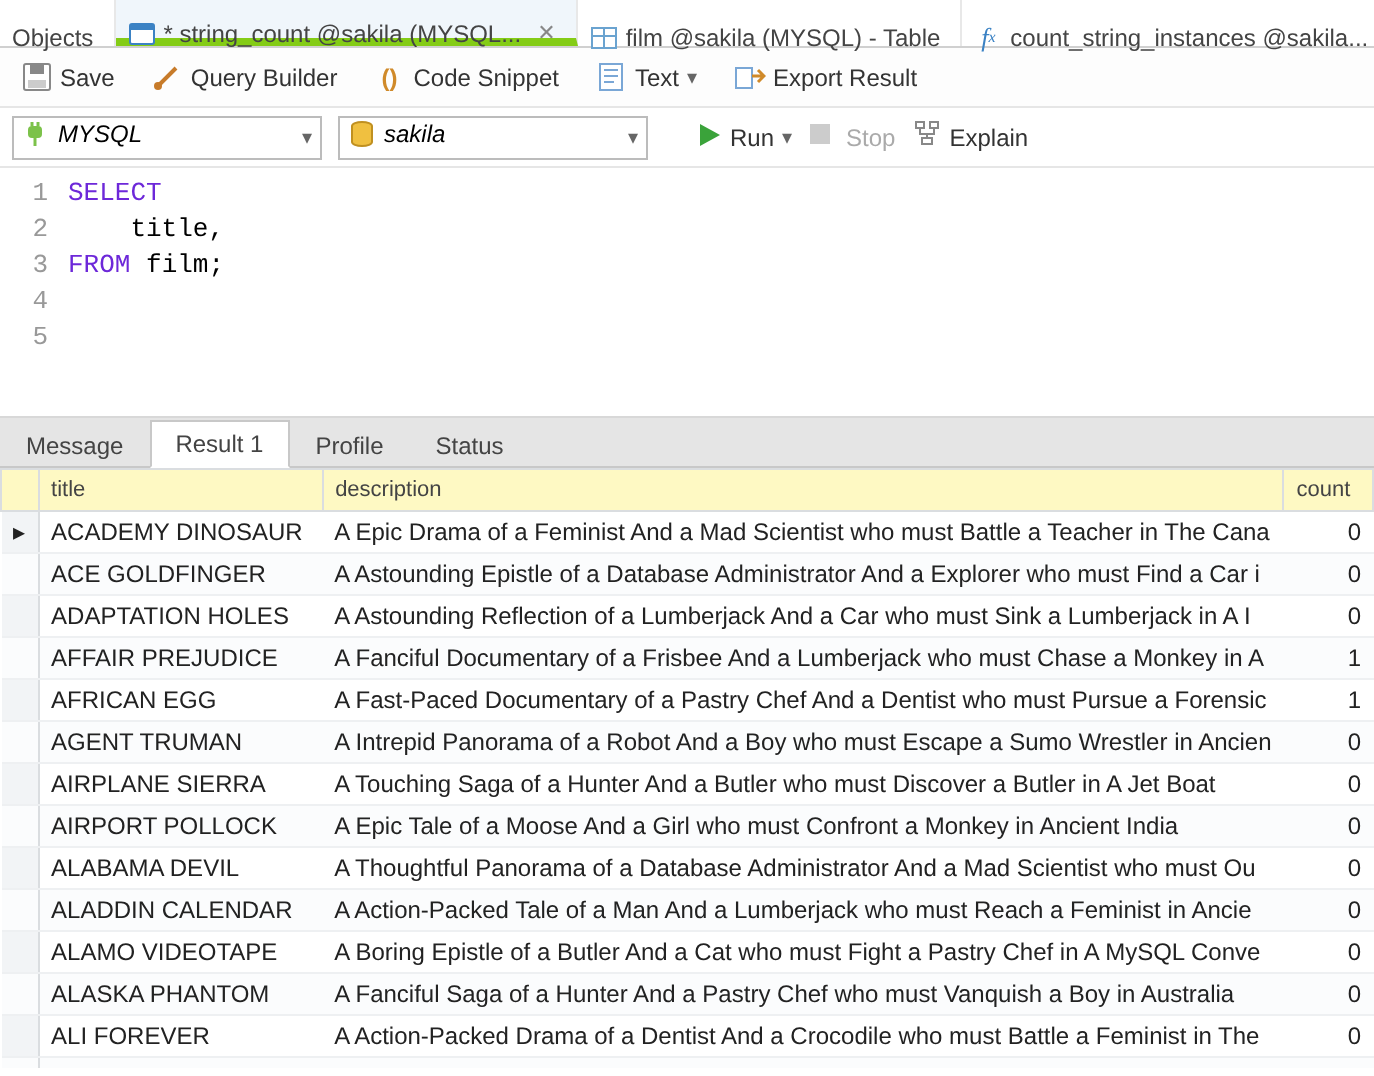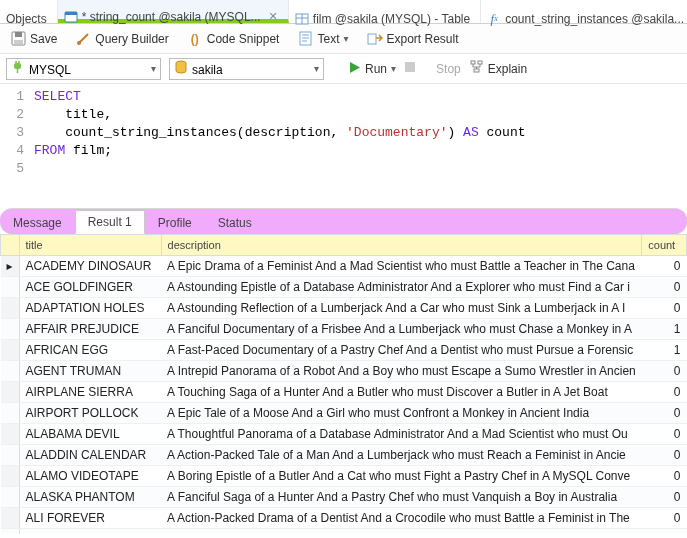--- a/index.html
+++ b/index.html
@@ -77,24 +77,24 @@
     display:flex; align-items:center;
     border:1px solid #bcbcbc;
     height: 22px;
     padding: 0 4px;
     gap:4px;
     background:#fff;
     cursor:pointer;
     min-width: 155px;
     justify-content: space-between;
   }
-  .combo .left { display:flex; align-items:flex-end; gap:4px; }
+  .combo .left { display:flex; align-items:flex-start; gap:4px;font-style:italic; }
   .chev { color:#666; font-size:10px; }
   .run-btn { display:flex; align-items:center; gap:4px; cursor:pointer; color:#333; }
-  .stop-btn { display:flex; align-items:center; gap:20px; color:#aaa; cursor:default;}
+  .stop-btn { display:flex; align-items:center; gap:7px; color:#aaa; cursor:default;}
   .explain-btn { display:flex; align-items:center; gap:4px; color:#333; cursor:pointer;justify-content:center; }
   
   .editor {
     display:flex;
     font-family: Consolas, "Courier New", monospace;
     font-size: 13px;
     padding: 4px 0 0 0;
     height: 124px;
     background:#fff;
   }
@@ -110,22 +110,21 @@
   .code div { height:18px; line-height:18px; white-space:pre; }
   .kw { color: #6d28d9; }
   .str { color: #c03030; }
   
   .result-tabs {
     display:flex;
     border-top:1px solid #d8d8d8;
     border-bottom:1px solid #c8c8c8;
     height:26px;
     align-items:flex-end;
-    background:#f0abfc;
-    border-radius:12px;
+    background:#e5e5e5;
   }
   .result-tab {
     padding: 4px 12px;
     border:1px solid transparent;
     border-bottom:none;
     color:#444;
     cursor:pointer;
     position:relative;
     top:1px;
     background:transparent;
@@ -313,21 +312,20 @@
   <div class="gutter">
     <div>1</div>
     <div>2</div>
     <div>3</div>
     <div>4</div>
     <div>5</div>
   </div>
   <div class="code">
     <div><span class="kw">SELECT</span></div>
     <div>    title,</div>
-    <div><span>    count_string_instances(description, </span><span class="str">'Documentary'</span><span>) </span><span class="kw">AS</span><span> count</span></div>
     <div><span class="kw">FROM</span><span> film;</span></div>
   </div>
 </div>
 
 <div class="result-tabs">
   <div class="result-tab">Message</div>
   <div class="result-tab active">Result 1</div>
   <div class="result-tab">Profile</div>
   <div class="result-tab">Status</div>
 </div>

